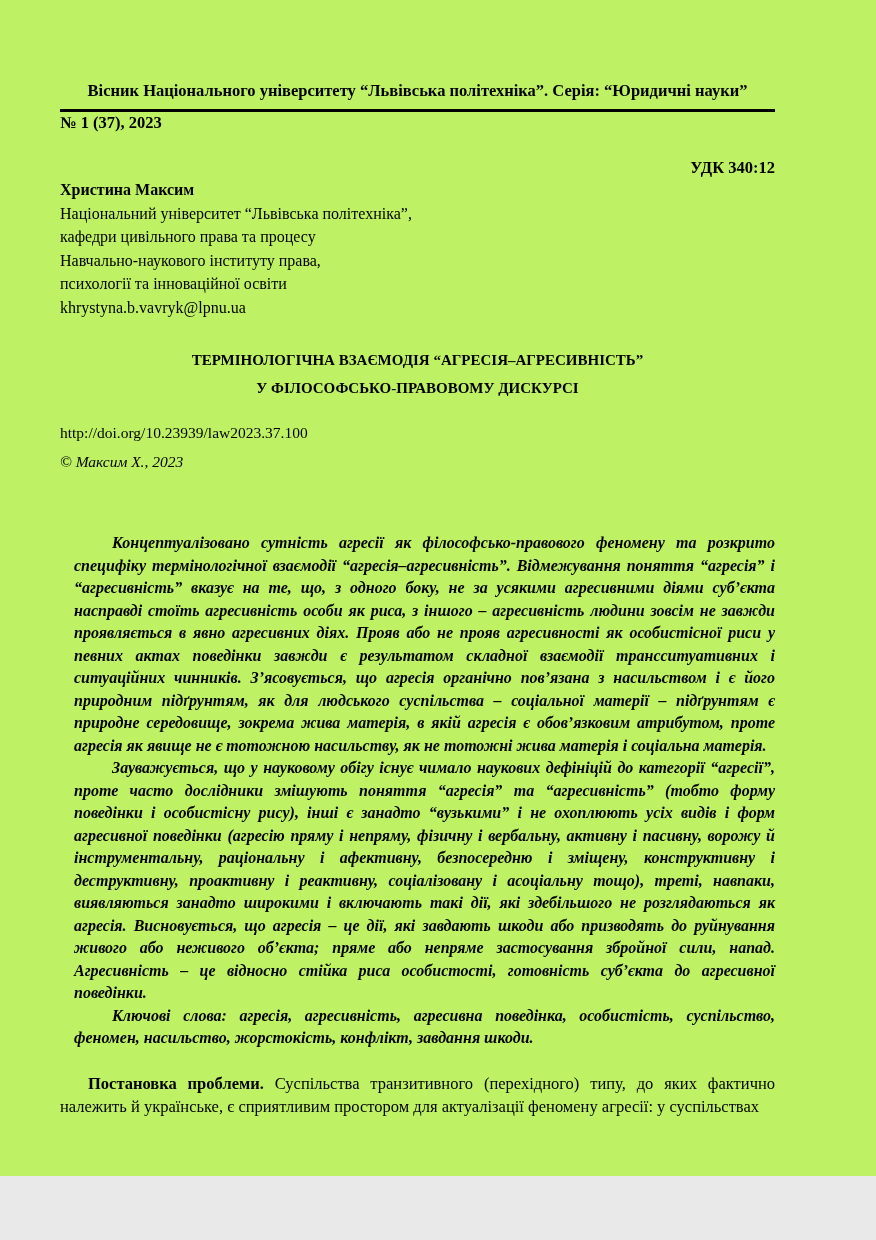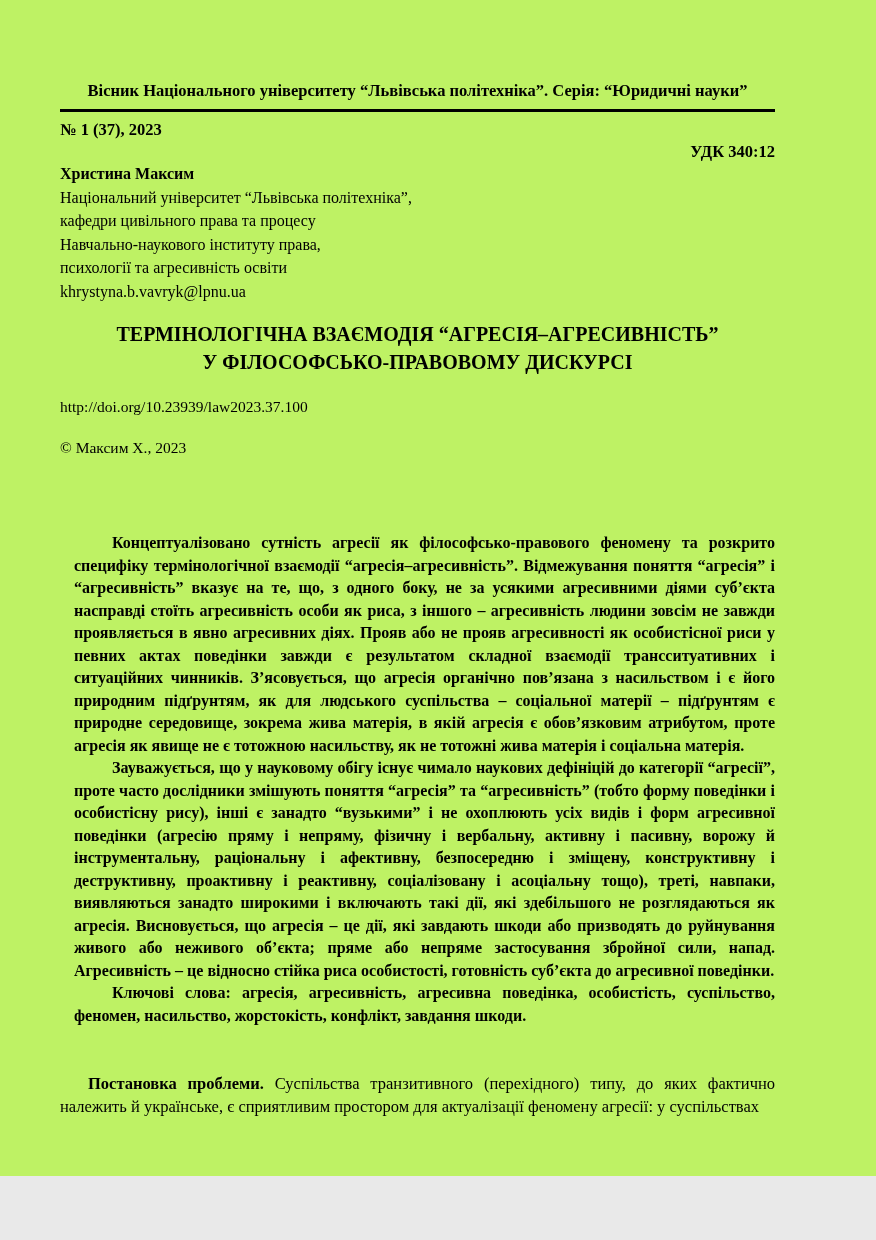--- a/index.html
+++ b/index.html
@@ -13,38 +13,38 @@
     overflow:hidden;
     box-shadow:0 0 2px rgba(0,0,0,.25);
   }
   
   .top-block{position:absolute;top:80px;left:60px;right:101px;}
   .journal-title{
     font-weight:bold;font-size:16.5px;line-height:22px;
     text-align:center;white-space:nowrap;
     padding-bottom:7px;border-bottom:3px solid #000;
   }
-  .issue-line{font-weight:bold;font-size:16.5px;line-height:22px;margin-top:7px;text-align:left;}
-  .udc{font-weight:bold;font-size:16.5px;line-height:21px;text-align:right;}
+  .issue-line{font-weight:bold;font-size:16.5px;line-height:22px;text-align:left;}
+  .udc{font-weight:bold;font-size:16.5px;line-height:21px;margin-top:23px;text-align:right;}
   .author-block{text-align:left;font-size:16px;line-height:23.5px;}
   .author-name{font-weight:bold;}
   .article-title{
-    margin:17px 0 0 0;font-weight:bold;font-size:20px;line-height:28px;
+    margin:27px 0 0 0;font-weight:bold;font-size:15px;line-height:28px;
     text-align:center;
   }
   .doi-line{margin-top:21px;font-size:15.5px;line-height:20px;}
-  .copyright-line{margin-top:21px;font-size:15.5px;line-height:20px;}
+  .copyright-line{margin-top:9px;font-size:15.5px;line-height:20px;font-style:italic;}
 
   
   .abstract-block{
     position:absolute;top:532px;left:74px;right:101px;
     font-weight:bold;font-size:16px;line-height:22.5px;
     text-align:justify;
   }
-  .abstract-block p{margin:0;text-indent:38px;}
+  .abstract-block p{margin:0;text-indent:38px;font-style:italic;}
 
   
   .body-block{
     position:absolute;top:1072px;left:60px;right:101px;
     font-size:16.5px;line-height:23px;text-align:justify;
   }
   .body-block p{margin:0;text-indent:28px;}
   .body-lead{font-weight:bold;}
 
   .page-number{
@@ -66,21 +66,21 @@
   <div class="top-block">
     <div class="journal-title">Вісник Національного університету “Львівська політехніка”. Серія: “Юридичні науки”</div>
     <div class="issue-line">№ 1 (37), 2023</div>
     <div class="udc">УДК 340:12</div>
 
     <div class="author-block">
       <div class="author-name">Христина Максим</div>
       <div>Національний університет “Львівська політехніка”,</div>
       <div>кафедри цивільного права та процесу</div>
       <div>Навчально-наукового інституту права,</div>
-      <div>психології та агресивність освіти</div>
+      <div>психології та інноваційної освіти</div>
       <div>khrystyna.b.vavryk@lpnu.ua</div>
     </div>
 
     <h1 class="article-title">
       <span>ТЕРМІНОЛОГІЧНА ВЗАЄМОДІЯ “АГРЕСІЯ–АГРЕСИВНІСТЬ”</span><br>
       <span>У ФІЛОСОФСЬКО-ПРАВОВОМУ ДИСКУРСІ</span>
     </h1>
 
     <div class="doi-line">http://doi.org/10.23939/law2023.37.100</div>
     <div class="copyright-line">© Максим Х., 2023</div>

